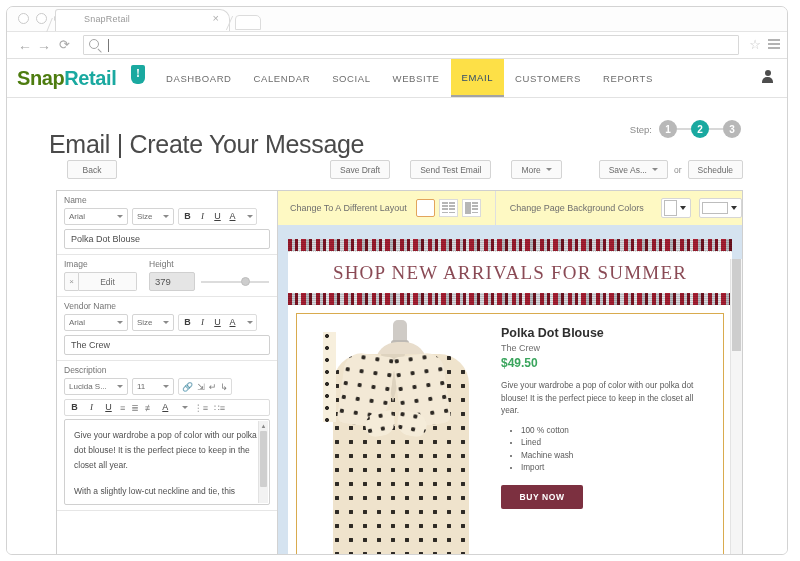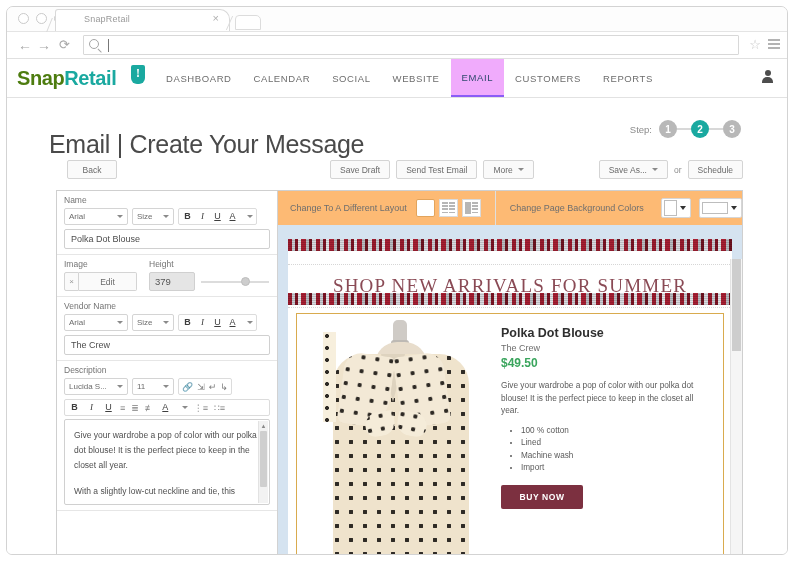--- a/index.html
+++ b/index.html
@@ -45,21 +45,21 @@
   #app-nav{position:relative;height:38px;background:#fff;border-bottom:1px solid #e2e2e2;}
   #logo{position:absolute;left:10px;top:8px;font-size:20px;font-weight:bold;letter-spacing:-.4px;line-height:22px;}
   #logo .snap{color:#4d7c0f;}
   #logo .retail{color:#1aa9a0;}
   #logo-badge{position:absolute;left:124px;top:6px;width:14px;height:19px;background:#1aa9a0;
     border-radius:2px 2px 6px 6px;}
   #logo-badge:after{content:"!";position:absolute;left:0;right:0;top:1px;text-align:center;color:#fff;
     font-size:12px;font-weight:bold;font-family:"Liberation Serif",serif;}
   #nav-items{position:absolute;left:148px;top:0;height:38px;display:flex;align-items:stretch;}
   .nav-item{display:flex;align-items:center;padding:0 11px;font-size:9.5px;color:#6d6d6d;letter-spacing:.6px;cursor:pointer;}
-  .nav-item.active{background:#f0abfc;color:#2f4a6d;border-bottom:2px solid #8b5cf6;}
+  .nav-item.active{background:#fde047;color:#2f4a6d;border-bottom:2px solid #a3a3a3;}
   #user-icon{position:absolute;right:14px;top:11px;width:11px;height:11px;}
   #user-icon:before{content:"";position:absolute;left:2.5px;top:0;width:6px;height:6px;border-radius:50%;background:#4d4d4d;}
   #user-icon:after{content:"";position:absolute;left:0;top:7px;width:11px;height:6px;border-radius:5px 5px 0 0;background:#4d4d4d;}
 
   
   #page{position:relative;height:460px;background:#fff;}
   #page-title{position:absolute;left:42px;top:15px;font-size:25px;color:#4a4a4a;font-weight:normal;letter-spacing:-.3px;}
 
   
   #step-wrap{position:absolute;right:46px;top:22px;display:flex;align-items:center;}
@@ -68,21 +68,21 @@
     display:flex;align-items:center;justify-content:center;font-weight:bold;}
   .step-dot.active{background:#1aa9a0;}
   .step-line{width:14px;height:2px;background:#d8d8d8;}
 
   
   #action-bar{position:absolute;left:7px;right:0;top:58px;height:32px;}
   .btn{display:inline-flex;align-items:center;justify-content:center;height:19px;padding:0 9px;
     border:1px solid #d4d4d4;background:#fafafa;font-size:8.5px;color:#6a6a6a;box-sizing:border-box;
     border-radius:2px;cursor:pointer;white-space:nowrap;}
   #back-btn{position:absolute;left:53px;top:4px;width:50px;}
-  #center-btns{position:absolute;left:316px;top:4px;display:flex;gap:6px;}
+  #center-btns{position:absolute;left:316px;top:4px;display:flex;gap:20px;}
   #right-btns{position:absolute;right:44px;top:4px;display:flex;gap:6px;align-items:center;}
   #or-text{font-size:8.5px;color:#8d8d8d;}
   .caret{margin-left:5px;border-left:3px solid transparent;border-right:3px solid transparent;
     border-top:3.5px solid #8a8a8a;display:inline-block;}
 
   
   #editor{position:absolute;left:49px;right:44px;top:92px;bottom:-8px;border:1px solid #cfcfcf;
     border-bottom:none;box-sizing:border-box;background:#fff;overflow:hidden;display:flex;}
 
   
@@ -121,21 +121,21 @@
   .icon-btn{font-size:9px;color:#7d7d7d;line-height:10px;cursor:pointer;}
   #desc-box{position:relative;border:1px solid #d0d0d0;background:#fff;height:86px;box-sizing:border-box;overflow:hidden;border-radius:2px;}
   #desc-text{padding:8px 9px 0 9px;font-size:8.5px;color:#4f4f4f;line-height:15px;}
   #desc-text p{margin:0 0 11px 0;}
   #desc-scroll{position:absolute;right:1px;top:1px;bottom:1px;width:9px;background:#f2f2f2;border-left:1px solid #e2e2e2;}
   #desc-scroll-thumb{position:absolute;top:10px;left:1px;width:7px;height:56px;background:#cfcfcf;border-radius:1px;}
   #desc-scroll-up{position:absolute;top:1px;left:1px;width:7px;text-align:center;font-size:6px;color:#888;line-height:8px;}
 
   
   #canvas-wrap{flex:1;position:relative;background:#ffffff;overflow:hidden;}
-  #canvas-toolbar{position:relative;height:34px;background:#fdba74;border-bottom:1px solid #dcdcdc;display:flex;align-items:center;}
+  #canvas-toolbar{position:relative;height:34px;background:#fef9c3;border-bottom:1px solid #dcdcdc;display:flex;align-items:center;}
   #tb-sec1{display:flex;align-items:center;padding-left:12px;height:34px;border-right:1px solid #dfdfdf;padding-right:14px;}
   #tb-sec2{display:flex;align-items:center;padding-left:14px;height:34px;}
   .tb-label{font-size:9px;color:#6e6e6e;margin-right:9px;}
   .layout-icons{display:flex;gap:4px;}
   .layout-ico{width:19px;height:18px;border:1px solid #dadada;background:#fff;box-sizing:border-box;
     padding:2px;display:flex;gap:1px;cursor:pointer;}
   .layout-ico.sel{border:1px solid #e2a45c;}
   .li-col{flex:1;background:repeating-linear-gradient(to bottom,#b6b6b6 0 1.6px,#ffffff 1.6px 3.2px);}
   .li-col.solid{background:#b6b6b6;}
   .color-picker{display:flex;align-items:center;border:1px solid #d6d6d6;background:#fff;height:20px;
@@ -147,21 +147,21 @@
   
   #preview{position:absolute;left:0;right:0;top:34px;bottom:0;background:#d5e3f0;overflow:hidden;}
   #email-body{position:absolute;left:10px;right:10px;top:14px;bottom:0;background:#ffffff;}
   #banner{position:relative;height:66px;background:#ffffff;margin:0;}
   .banner-strip{height:12px;
     background:
       repeating-linear-gradient(90deg,#9c1c2e 0 4px,#c9ccd2 4px 7px,#7d1424 7px 10px,#e3e5e8 10px 13px,#a81f33 13px 18px,#b9bcc2 18px 21px,#6e1320 21px 24px,#d9dbe0 24px 28px),
       repeating-linear-gradient(0deg,rgba(0,0,0,.14) 0 1px,rgba(255,255,255,.14) 1px 2px);
     background-blend-mode:multiply;}
   #banner-mid{position:absolute;left:0;right:0;top:12px;height:42px;background:#fff;
-    border-top:1px dotted #d6d6d6;border-bottom:1px dotted #d6d6d6;display:flex;align-items:center;justify-content:center;margin-top:13px;}
+    border-top:1px dotted #d6d6d6;border-bottom:1px dotted #d6d6d6;display:flex;align-items:center;justify-content:center;}
   #banner-text{font-family:"Liberation Serif",serif;font-size:19px;color:#8a4a55;letter-spacing:1.2px;}
   #banner-strip-bot{position:absolute;left:0;right:0;bottom:0;}
   #product-card{position:absolute;left:8px;right:8px;top:74px;bottom:-30px;border:1px solid #d9ab4e;background:#fff;display:flex;box-sizing:border-box;}
   #product-img{width:190px;flex:0 0 190px;position:relative;background:#fff;overflow:hidden;}
   
   #mnq-neck{position:absolute;left:96px;top:6px;width:14px;height:26px;background:#cfcbc6;border-radius:5px 5px 2px 2px;}
   #mnq-neck:after{content:"";position:absolute;left:-2px;top:20px;width:18px;height:8px;background:#bdb9b4;border-radius:3px;}
   #mnq-shoulder{position:absolute;left:78px;top:28px;width:52px;height:26px;background:#e8ddcc;border-radius:24px 24px 4px 4px;}
   #blouse{position:absolute;left:36px;top:40px;width:136px;bottom:0;
     background:#efe3cc;border-radius:30px 30px 0 0;

